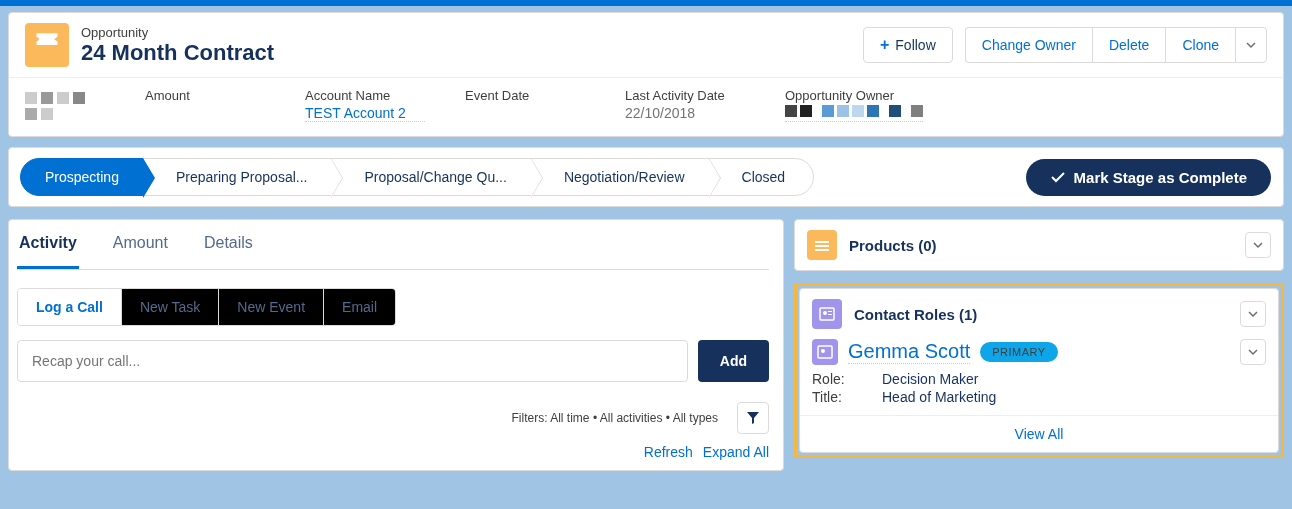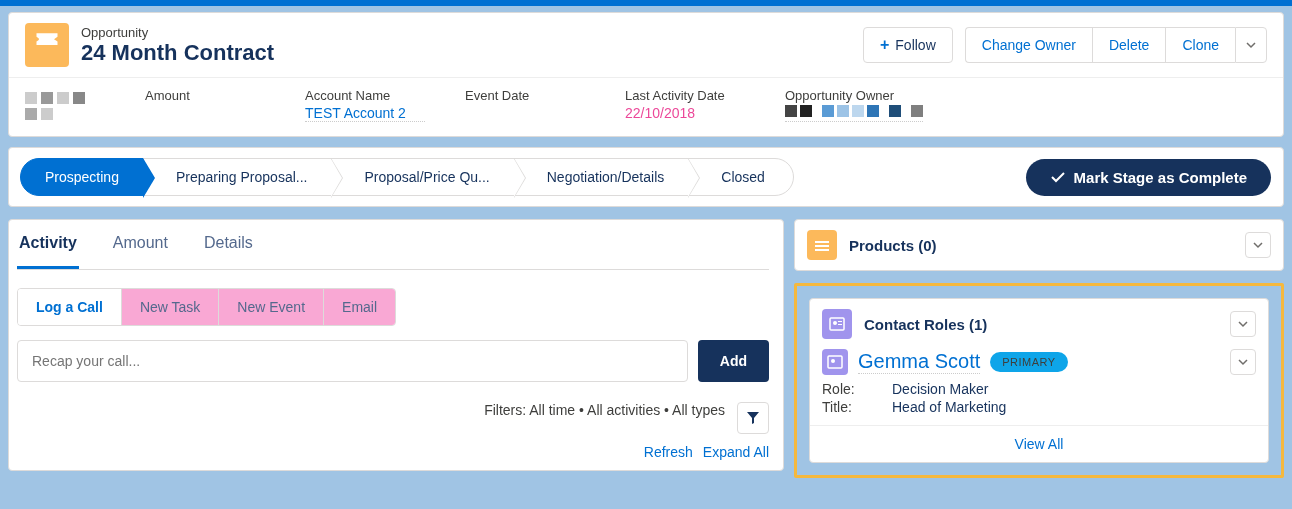--- a/index.html
+++ b/index.html
@@ -19,21 +19,21 @@
 .btn.first .plus { color: #0070d2; font-size: 16px; font-weight: 600; }
 .btn.blue-text { color: #0070d2; }
 .btn-group .btn { border-radius: 0; border-right: none; }
 .btn-group .btn:first-child { border-top-left-radius: 4px; border-bottom-left-radius: 4px; }
 .btn-group .btn:last-child { border-right: 1px solid #dddbda; border-top-right-radius: 4px; border-bottom-right-radius: 4px; padding: 8px 10px; }
 .btn-group { display: flex; }
 
 .fields-row { display: flex; padding: 10px 10px 14px 16px; gap: 40px; border-top: 1px solid #eee; }
 .field { min-width: 120px; }
 .field-label { font-size: 13px; color: #3e3e3c; margin-bottom: 2px; }
-.field-value { font-size: 14px; color: #ec4899; }
+.field-value { font-size: 14px; color: #737373; }
 .field-value.link { color: #0070d2; border-bottom: 1px dotted #ccc; cursor: pointer; }
 .pixel-block { display: flex; gap: 4px; margin-top: 4px; }
 .pixel-block span { width: 12px; height: 12px; background: #ccc; display: inline-block; }
 .owner-block { display: flex; gap: 3px; align-items: center; border-bottom: 1px dotted #ccc; padding-bottom: 4px;}
 .owner-block span { width: 12px; height: 12px; display: inline-block; }
 
 .path-card { margin: 10px 8px 0 8px; padding: 10px 12px; display: flex; align-items: center; gap: 0; }
 .path { display: flex; flex: 1; }
 .path-item { position: relative; padding: 10px 24px 10px 32px; background: #fff; border: 1px solid #dddbda; font-size: 14px; cursor: pointer; color: #16325c; margin-left: -1px; }
 .path-item::after { content: ""; position: absolute; right: -11px; top: 0; width: 0; height: 0; border-top: 19px solid transparent; border-bottom: 19px solid transparent; border-left: 11px solid #fff; z-index: 2; }
@@ -49,44 +49,44 @@
 .cols { display: flex; gap: 10px; margin: 12px 8px 0 8px; align-items: flex-start; }
 .left { flex: 1; }
 .right { width: 490px; }
 
 .tabs-card { background: #fff; border: 1px solid #dddbda; border-radius: 4px; padding: 0 14px 10px 8px; }
 .tabs { display: flex; gap: 32px; border-bottom: 1px solid #dddbda; }
 .tab { padding: 14px 2px; font-size: 16px; color: #54698d; cursor: pointer; border-bottom: 3px solid transparent; }
 .tab.active { color: #16325c; font-weight: 700; border-bottom-color: #0070d2; }
 
 .subtabs { display: flex; border: 1px solid #dddbda; border-radius: 4px; margin-top: 18px; overflow: hidden; width: fit-content; }
-.subtab { padding: 10px 18px; font-size: 14px; background: #f9a8d4; color: #54698d; border-right: 1px solid #dddbda; cursor: pointer; }
+.subtab { padding: 10px 18px; font-size: 14px; background: #000000; color: #54698d; border-right: 1px solid #dddbda; cursor: pointer; }
 .subtab:last-child { border-right: none; }
 .subtab.active { background: #fff; color: #0070d2; font-weight: 600; }
 
 .call-row { display: flex; gap: 10px; margin-top: 14px; }
 .call-input { flex: 1; padding: 12px 14px; border: 1px solid #dddbda; border-radius: 4px; font-size: 14px; }
 .add-btn { background: #16325c; color: #fff; border: none; border-radius: 4px; padding: 12px 22px; font-size: 14px; font-weight: 600; cursor: pointer; }
 
-.filters-row { display: flex; justify-content: flex-end; margin-top: 20px; gap: 12px; font-size: 14px; color: #3e3e3c; }
+.filters-row { display: flex; justify-content: flex-end; align-items: center; margin-top: 20px; gap: 19px; font-size: 12px; color: #3e3e3c; }
 .filter-icon-btn { border: 1px solid #dddbda; border-radius: 4px; width: 32px; height: 32px; display: flex; align-items: center; justify-content: center; cursor: pointer; background: #fff; }
 .links-row { display: flex; justify-content: flex-end; gap: 10px; margin-top: 10px; font-size: 14px; }
 .links-row span { color: #0070d2; cursor: pointer; }
 
 .rel-card { background: #fff; border: 1px solid #dddbda; border-radius: 4px; margin-bottom: 12px; }
 .rel-header { display: flex; align-items: center; padding: 10px 12px; }
 .rel-icon { width: 30px; height: 30px; border-radius: 4px; margin-right: 12px; display: flex; align-items: center; justify-content: center; }
 .rel-icon.orange { background: #fcb95b; }
 .rel-icon.purple { background: #a094ed; }
 .rel-icon svg { width: 18px; height: 18px; fill: #fff; }
 .rel-title { font-size: 15px; font-weight: 700; color: #16325c; flex: 1; }
 .rel-menu { width: 26px; height: 26px; border: 1px solid #dddbda; border-radius: 4px; display: flex; align-items: center; justify-content: center; cursor: pointer; background: #fff; }
 .rel-menu svg { width: 10px; height: 10px; fill: #706e6b; }
 
-.highlight { border: 3px solid #f5b83d; border-radius: 2px; padding: 12px; }
+.highlight { border: 3px solid #f5b83d; border-radius: 2px; padding: 2px; }
 
 .contact-body { padding: 0 12px 10px 12px; }
 .contact-header { display: flex; align-items: center; }
 .contact-name { color: #0070d2; font-size: 20px; margin-right: 10px; cursor: pointer; border-bottom: 1px dotted #ccc; }
 .badge { background: #0ea5e9; border-radius: 12px; padding: 4px 12px; font-size: 11px; letter-spacing: 0.5px; color: #3e3e3c; }
 .contact-fields { margin-top: 6px; display: grid; grid-template-columns: 70px 1fr; font-size: 14px; row-gap: 2px; }
 .contact-fields .lbl { color: #3e3e3c; }
 .view-all { text-align: center; padding: 10px; border-top: 1px solid #eee; color: #0070d2; font-size: 14px; cursor: pointer; font-weight: 500; }
 </style>
 </head>
@@ -167,22 +167,22 @@
           <span style="background:#7f7f7f"></span>
       </div>
     </div>
   </div>
 </div>
 
 <div class="card path-card">
   <div class="path" id="path-container">
       <div class="path-item active">Prospecting</div>
       <div class="path-item">Preparing Proposal...</div>
-      <div class="path-item">Proposal/Price Qu...</div>
-      <div class="path-item">Negotiation/Details</div>
+      <div class="path-item">Proposal/Change Qu...</div>
+      <div class="path-item">Negotiation/Review</div>
       <div class="path-item">Closed</div>
     </div>
   <button class="mark-btn">
     <svg viewBox="0 0 16 16">
         <path d="M2 8l4 4 8-8" stroke="#fff" stroke-width="2" fill="none"></path>
       </svg>
     <span>Mark Stage as Complete</span>
   </button>
 </div>
 

